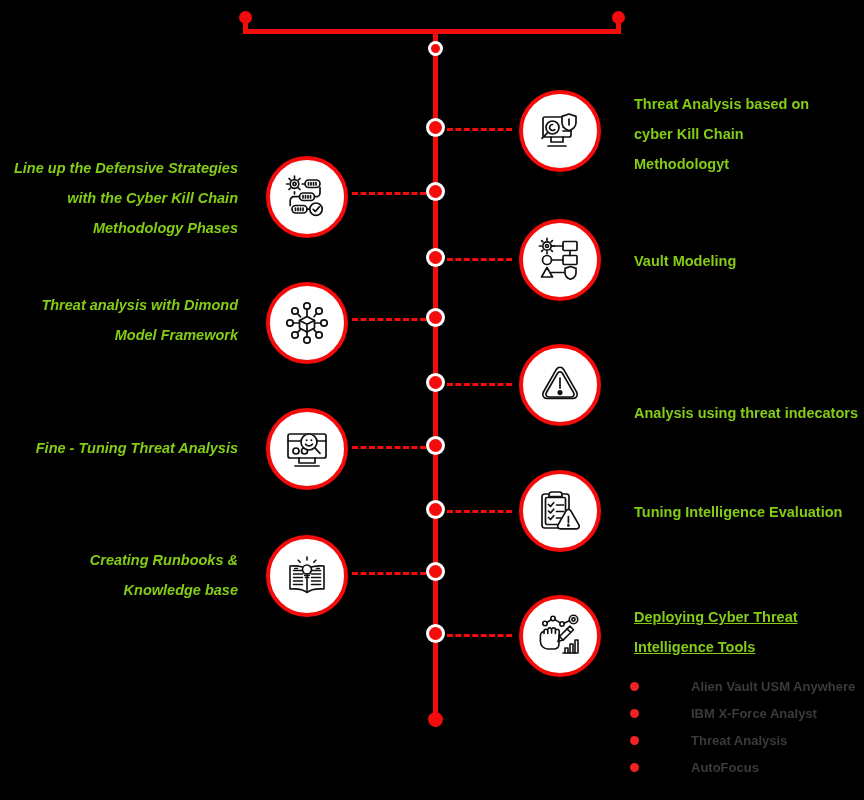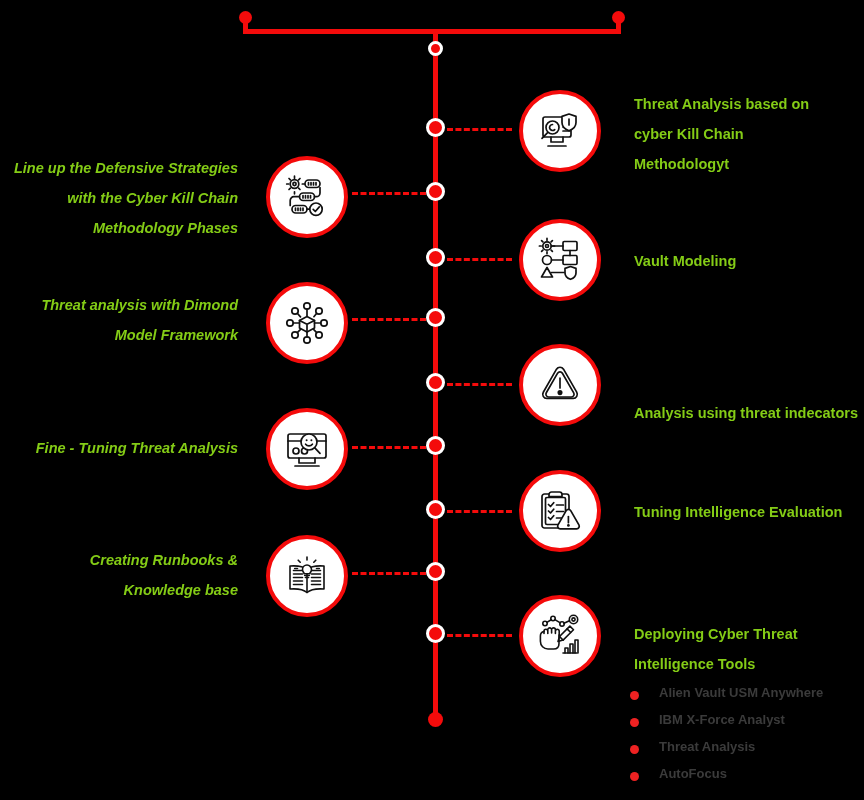--- a/index.html
+++ b/index.html
@@ -136,22 +136,23 @@
 
   
   .tools {
     position: absolute;
     left: 630px;
     top: 673px;
     width: 234px;
   }
   .tool-item {
     display: flex;
-    align-items: flex-end;
+    align-items: center;
     height: 27px;
+    gap: 32px;
   }
   .tool-bullet {
     width: 9px; height: 9px;
     border-radius: 50%;
     background: #ee2222;
     flex: 0 0 auto;
     margin-right: 20px;
   }
   .tool-label {
     color: #3b3b3b;
@@ -349,21 +350,21 @@
         <path d="M9 22.5v-2.3a1.9 1.9 0 1 1 3.8 0v2.3M12.8 22v-3.2a1.9 1.9 0 1 1 3.8 0V22M16.6 22v-3.2a1.9 1.9 0 1 1 3.8 0V22M20.4 22.5v-2.3a1.9 1.9 0 1 1 3.8 0v4"></path>
         <path d="M9 20.5c-2.3.4-3.6 2.2-3.6 4.6v5.2c0 4.4 3.2 7.7 7.6 7.7h5.6c3.8 0 5.4-2.2 5.4-5.6V24"></path>
         <path d="M24.5 25.5l7.6-7.6 3.6 3.6-7.6 7.6z"></path>
         <path d="M32.1 17.9l2.8-2.8 3.6 3.6-2.8 2.8"></path>
         <path d="M24.5 25.5 23 30.5l5-1.4"></path>
         <path d="M28 42h14"></path>
         <path d="M30 42v-5h3v5M35 42v-9h3v9M40 42v-13h3v13"></path>
       </svg>
     </span>
   </div>
-  <div class="label right" style="top:619px;">Deploying Cyber Threat
+  <div class="label right" style="top:602px;text-decoration:underline;">Deploying Cyber Threat
 Intelligence Tools</div>
 
   <div class="tools">
     <div class="tool-item">
       <span class="tool-bullet"></span>
       <span class="tool-label">Alien Vault USM Anywhere</span>
     </div>
     <div class="tool-item">
       <span class="tool-bullet"></span>
       <span class="tool-label">IBM X-Force Analyst</span>

